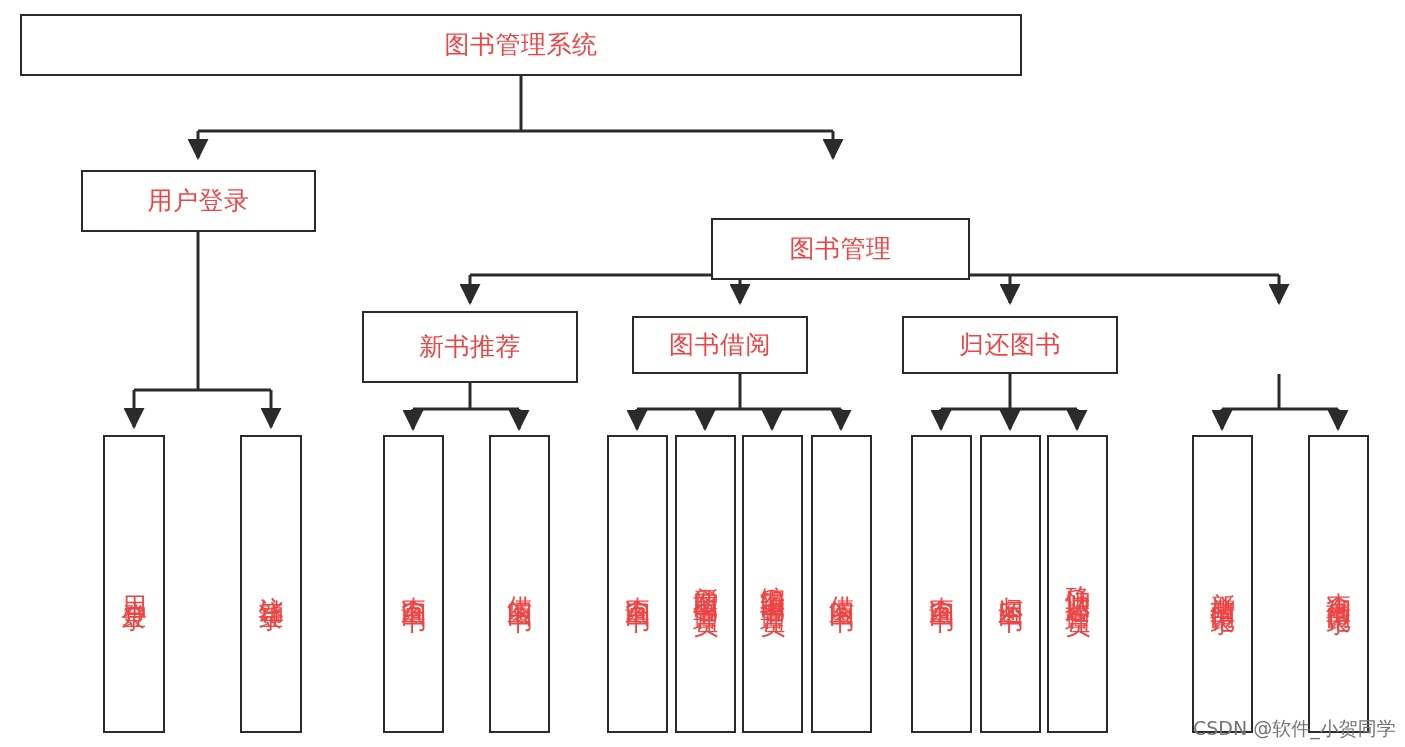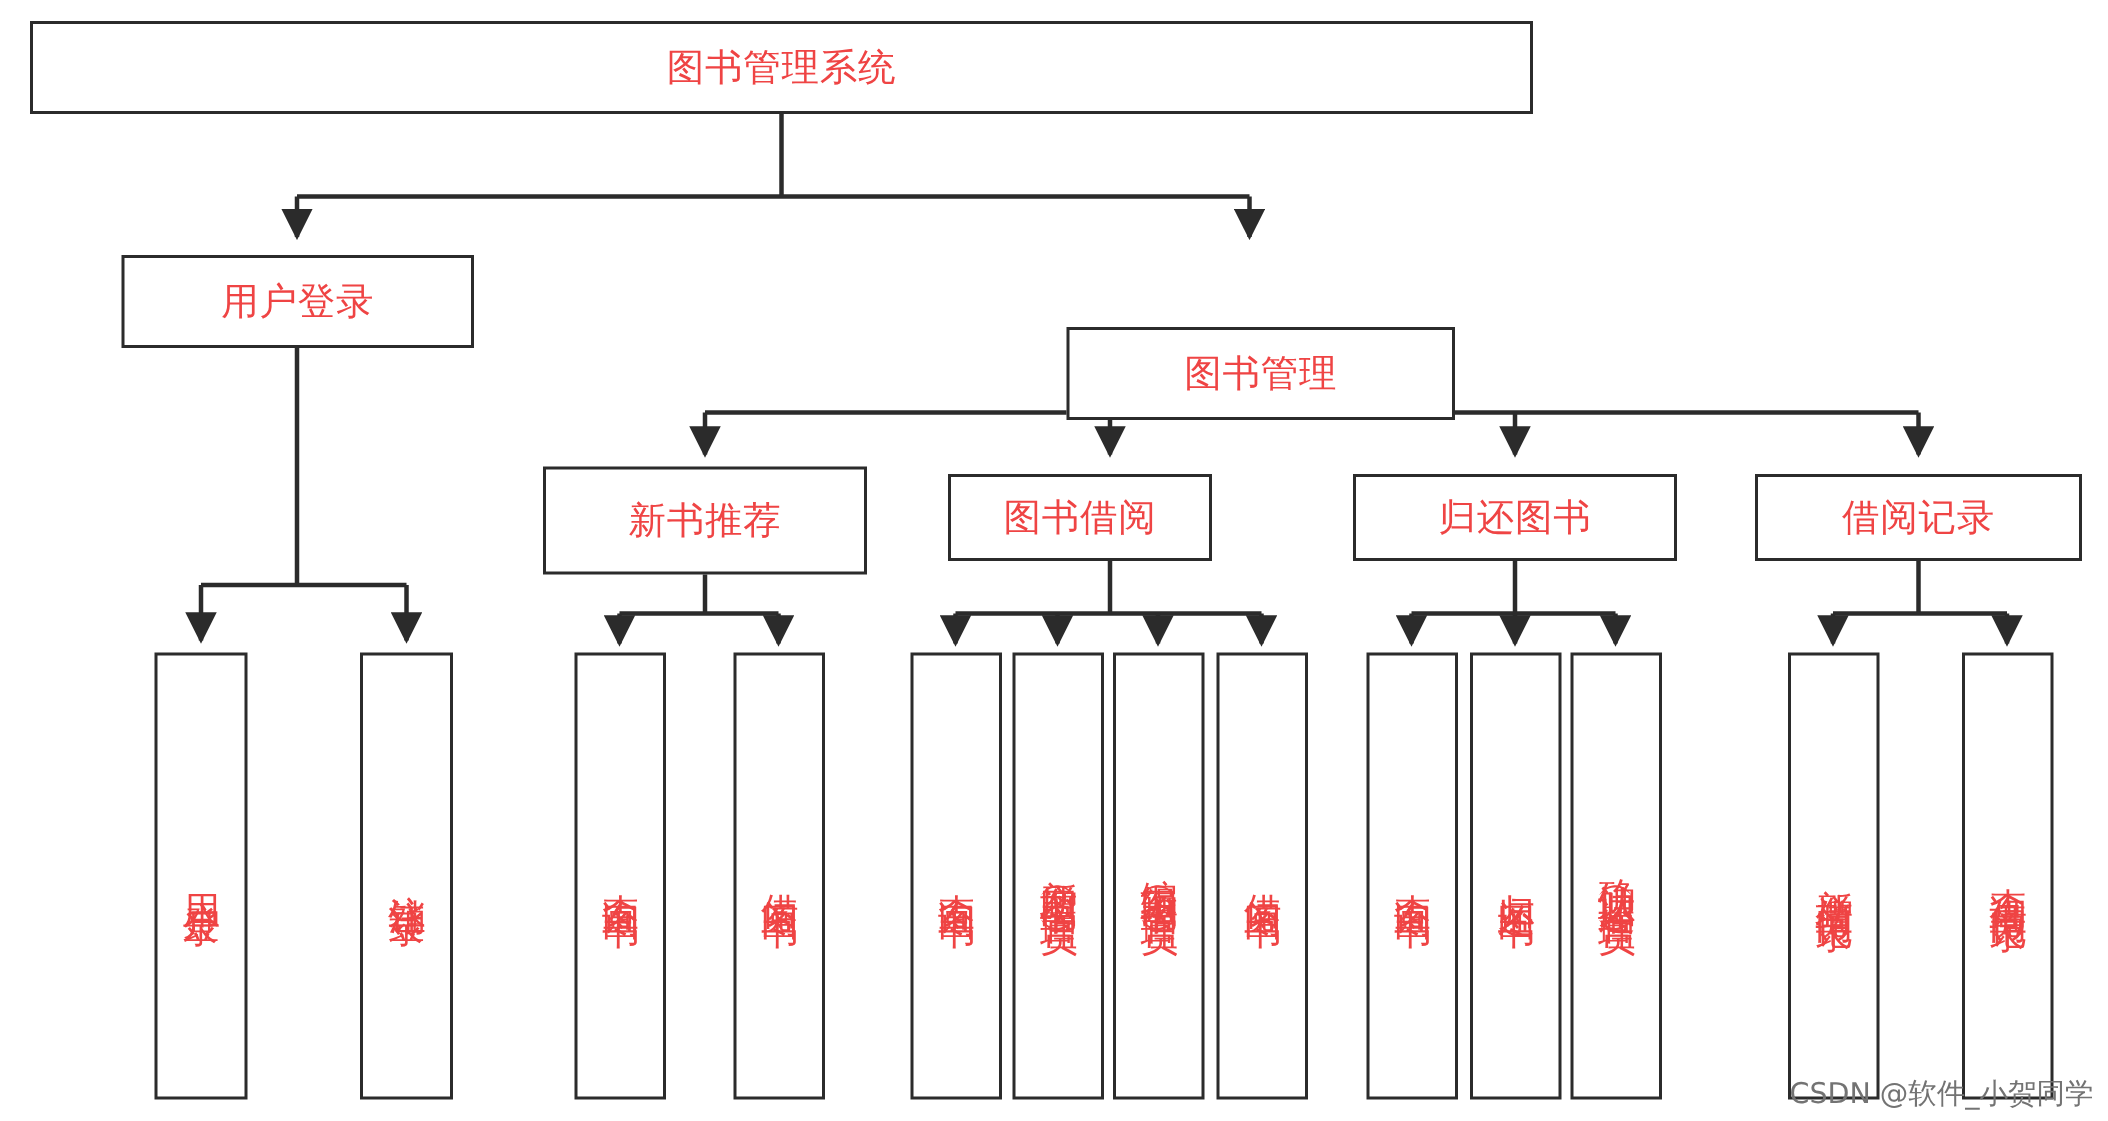--- a/index.html
+++ b/index.html
@@ -139,23 +139,20 @@
 
   <div class="node horiz" style="left:362px; top:311px; width:216px; height:72px;">
     <span class="lbl">新书推荐</span>
   </div>
   <div class="node horiz" style="left:632px; top:316px; width:176px; height:58px;">
     <span class="lbl">图书借阅</span>
   </div>
   <div class="node horiz" style="left:902px; top:316px; width:216px; height:58px;">
     <span class="lbl">归还图书</span>
   </div>
-  <div class="node horiz" style="left:1170px; top:316px; width:218px; height:58px;">
-    <span class="lbl">借阅记录</span>
-  </div>
 
   <div class="node vert" style="left:103px; top:435px; width:62px; height:298px;">
     <span class="lbl">用户登录</span>
   </div>
   <div class="node vert" style="left:240px; top:435px; width:62px; height:298px;">
     <span class="lbl">注销登录</span>
   </div>
 
   <div class="node vert" style="left:383px; top:435px; width:61px; height:298px;">
     <span class="lbl">查询图书</span>

